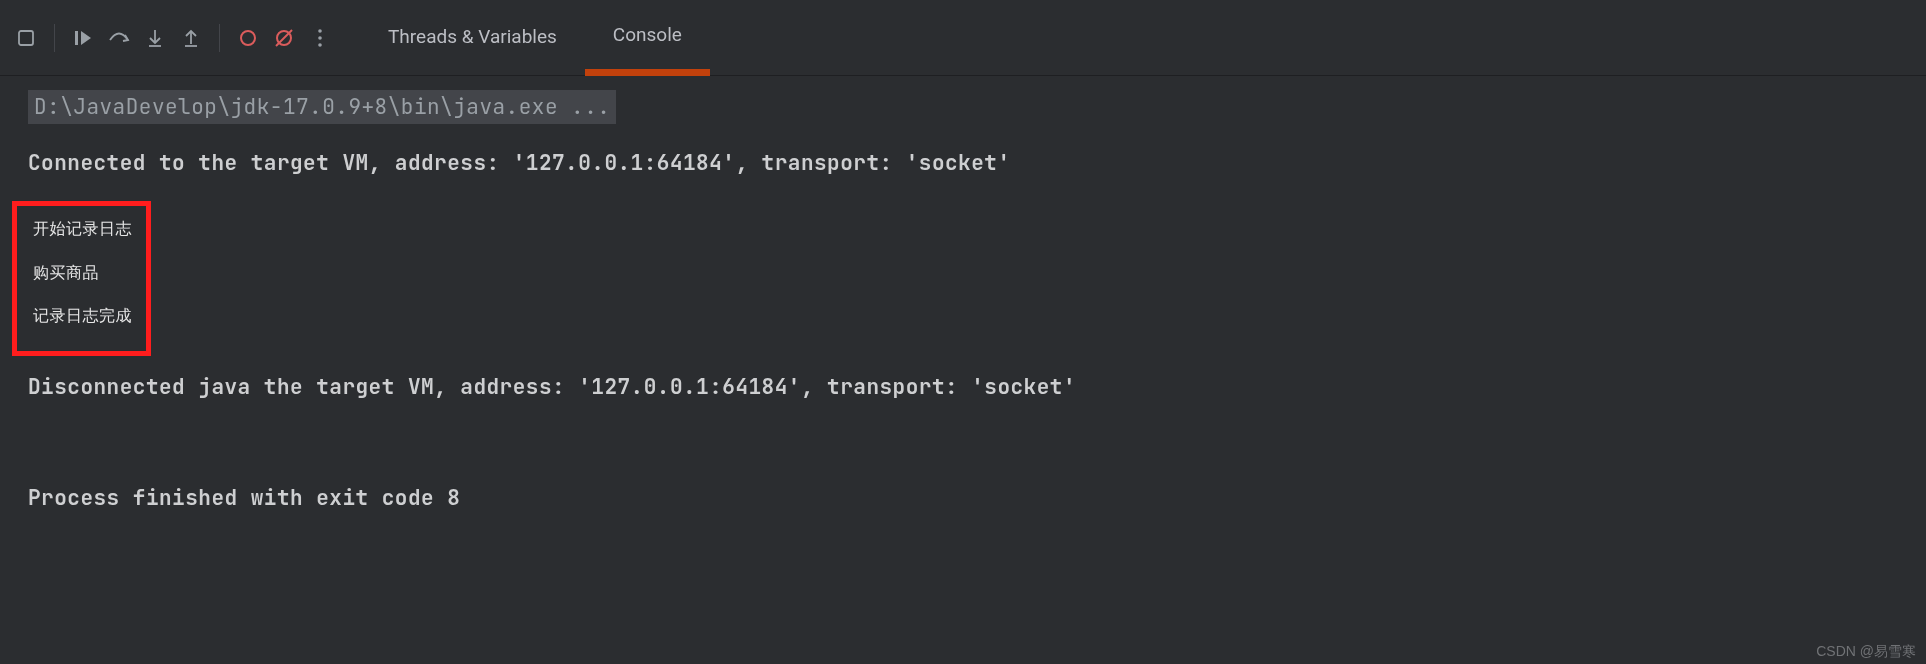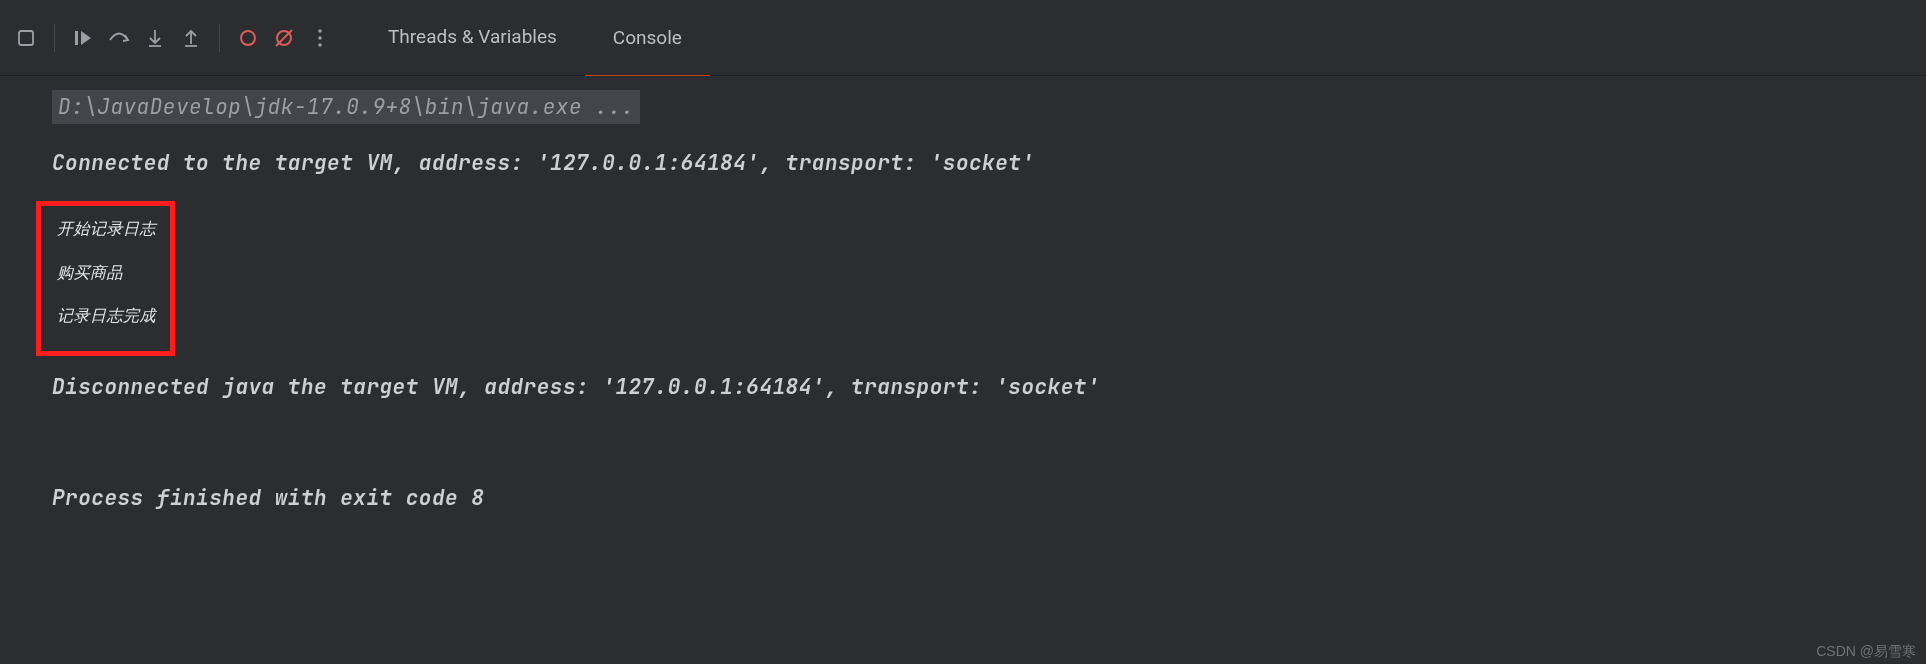--- a/index.html
+++ b/index.html
@@ -55,28 +55,27 @@
       height: 76px;
       display: flex;
       align-items: center;
       font-size: 19px;
       color: #bcbec4;
       cursor: pointer;
       font-family: -apple-system, "Segoe UI", Roboto, sans-serif;
       border-bottom: 3px solid transparent;
     }
     .tab.active {
-      border-bottom: 1px solid #c2410c;
+      border-bottom: 7px solid #c2410c;
     }
     .console {
-      padding: 14px 0 0 52px;
+      padding: 14px 0 0 28px;
       font-size: 21px;
       line-height: 1.6;
       letter-spacing: 0.5px;
-      font-style: italic;
     }
     .line {
       display: flex;
       margin-bottom: 22px;
     }
     .cmd-line {
       background: #43454a;
       padding: 0 6px;
       display: inline-block;
       color: #9aa0a6;

